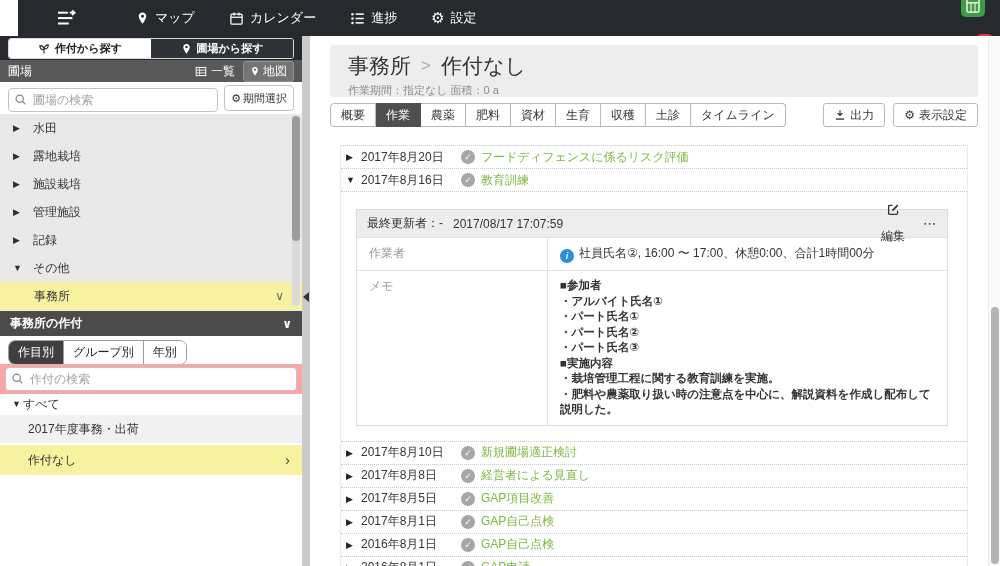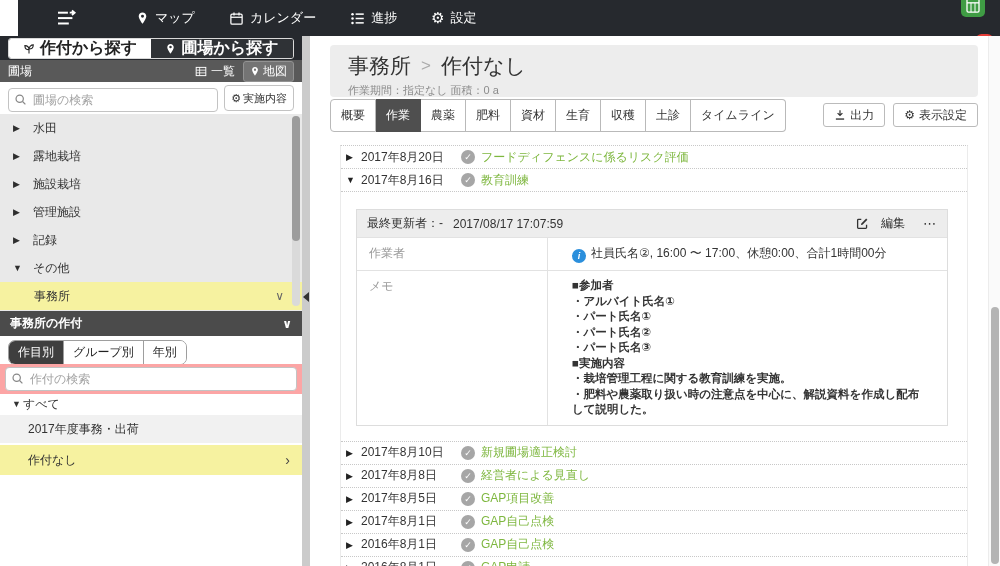--- a/index.html
+++ b/index.html
@@ -27,21 +27,21 @@
   .help-item { display:flex; align-items:center; gap:6px; font-size:13px; cursor:pointer; }
   .q-circle { width:15px; height:15px; border-radius:50%; background:#fff; color:#26292e;
     font-size:10px; font-weight:bold; display:flex; align-items:center; justify-content:center; }
   .user-item { display:flex; align-items:center; gap:4px; cursor:pointer; font-size:10px; }
 
   
   .sidebar { position:absolute; left:0; top:36px; width:302px; height:530px; background:#fff; }
   .sb-tabs { position:absolute; left:0; top:0; width:302px; height:24px; background:#26292e; padding:2px 8px 0; }
   .seg2 { display:flex; height:21px; border:1px solid #d9d9d9; border-radius:3px; overflow:hidden; }
   .seg2 > div { flex:1; display:flex; align-items:center; justify-content:center; gap:5px;
-    font-size:16px; font-weight:bold; cursor:pointer; }
+    font-size:11px; font-weight:bold; cursor:pointer; }
   .seg2 .on { background:#fff; color:#222; }
   .seg2 .off { background:#2f3236; color:#fff; }
   .sb-fieldbar { position:absolute; left:0; top:24px; width:302px; height:22px; background:#595959;
     color:#fff; display:flex; align-items:center; padding:0 8px; }
   .sb-fieldbar .title { font-size:12px; }
   .fb-right { margin-left:auto; display:flex; align-items:center; gap:8px; }
   .fb-list { display:flex; align-items:center; gap:4px; font-size:12px; cursor:pointer; }
   .fb-map { display:flex; align-items:center; gap:3px; font-size:12px; background:#747474;
     border:1px solid #929292; border-radius:3px; padding:1px 6px; cursor:pointer; }
   .sb-search { position:absolute; left:0; top:46px; width:302px; height:32px; background:#fff;
@@ -89,21 +89,21 @@
     border-top:5px solid transparent; border-bottom:5px solid transparent; border-right:6px solid #333; cursor:pointer; }
 
   
   .main { position:absolute; left:310px; top:36px; width:678px; height:530px; background:#fff; }
   .m-header { position:absolute; left:20px; top:9px; width:648px; height:52px; background:#ededed;
     border-radius:4px; padding:7px 18px 0; }
   .breadcrumb { display:flex; align-items:center; gap:10px; font-size:21px; color:#333; }
   .breadcrumb .sep { color:#aaa; font-size:17px; }
   .subtitle { margin-top:3px; font-size:11px; color:#8b8b8b; }
   .m-tabsrow { position:absolute; left:20px; top:66px; width:648px; height:26px; display:flex; align-items:center; }
-  .tabgroup { display:flex; height:33px; }
+  .tabgroup { display:flex; height:24px; }
   .tab { display:flex; align-items:center; padding:0 10px; border:1px solid #b9b9b9; border-left:none;
     background:#fff; font-size:12px; color:#333; cursor:pointer; white-space:nowrap; }
   .tab:first-child { border-left:1px solid #b9b9b9; border-radius:4px 0 0 4px; }
   .tab:last-child { border-radius:0 4px 4px 0; }
   .tab.on { background:#4f4f4f; border-color:#4f4f4f; color:#fff; }
   .m-buttons { margin-left:auto; display:flex; gap:8px; }
   .m-btn { height:24px; border:1px solid #bbb; border-radius:3px; background:#fff; display:flex;
     align-items:center; gap:4px; padding:0 10px; font-size:12px; color:#333; cursor:pointer; white-space:nowrap; }
 
   .timeline { position:absolute; left:30px; top:109px; width:628px; background:#fff;
@@ -114,25 +114,25 @@
   .t-date { width:100px; font-size:12px; color:#333; }
   .check { width:14px; height:14px; border-radius:50%; background:#a6a6a6; color:#fff; font-size:9px;
     display:flex; align-items:center; justify-content:center; margin-right:6px; flex:none; }
   .t-link { font-size:12px; color:#7eb73f; text-decoration:none; cursor:pointer; }
   .t-expanded { padding:17px 21px 15px 15px; border-bottom:1px dotted #c8c8c8; }
   .card { border:1px solid #ddd; width:592px; }
   .card-head { height:27px; background:#ededed; display:flex; align-items:center; padding:0 10px;
     font-size:12px; color:#333; }
   .card-head .dt { margin-left:10px; }
   .card-head-right { margin-left:auto; display:flex; align-items:center; gap:18px; }
-  .edit-btn { display:flex; align-items:center; gap:12px; cursor:pointer; }
+  .edit-btn { display:flex; align-items:center; gap:12px; cursor:pointer;flex-direction:column; }
   .more-btn { cursor:pointer; font-size:13px; color:#333; letter-spacing:1px; }
   .c-row { display:flex; border-top:1px solid #e2e2e2; background:#fff; }
   .c-label { width:190px; padding:7px 12px; color:#9a9a9a; font-size:12px; flex:none; }
-  .c-value { flex:1; border-left:1px solid #e2e2e2; padding:7px 24px; font-size:12px; color:#333; }
+  .c-value { flex:1; border-left:1px solid #e2e2e2; padding:7px 12px; font-size:12px; color:#333; }
   .info-i { display:inline-flex; width:14px; height:14px; border-radius:50%; background:#2b8fdc;
     color:#fff; font-size:9px; font-weight:bold; align-items:center; justify-content:center;
     margin-right:5px; vertical-align:-2px; font-style:italic; }
   .memo { white-space:pre-line; line-height:1.35; font-size:11.5px;font-weight:bold; }
 
   .vscroll { position:absolute; right:0; top:36px; width:12px; height:530px; background:#fafafa;
     border-left:1px solid #ececec; }
   .vthumb { position:absolute; left:2px; top:271px; width:8px; height:257px; background:#b4b4b4; border-radius:4px; }
   svg { display:block; }
 </style>
@@ -285,21 +285,21 @@
   <div class="sb-search">
     <div class="search-box">
       <svg width="13" height="13" viewBox="0 0 16 16">
         <circle cx="7" cy="7" r="4.5" fill="none" stroke="#888" stroke-width="1.5"></circle>
         <line x1="10.5" y1="10.5" x2="14" y2="14" stroke="#888" stroke-width="1.5"></line>
       </svg>
       <input type="text" placeholder="圃場の検索" style="">
     </div>
     <button class="btn-period">
       <span>⚙</span>
-        <span>実施内容</span>
+        <span>期間選択</span>
     </button>
   </div>
 
   <div class="sb-list">
     <div class="tree-item">
       <span class="tree-caret">▶</span>
       <span class="tree-label">水田</span>
     </div>
     <div class="tree-item">
       <span class="tree-caret">▶</span>

